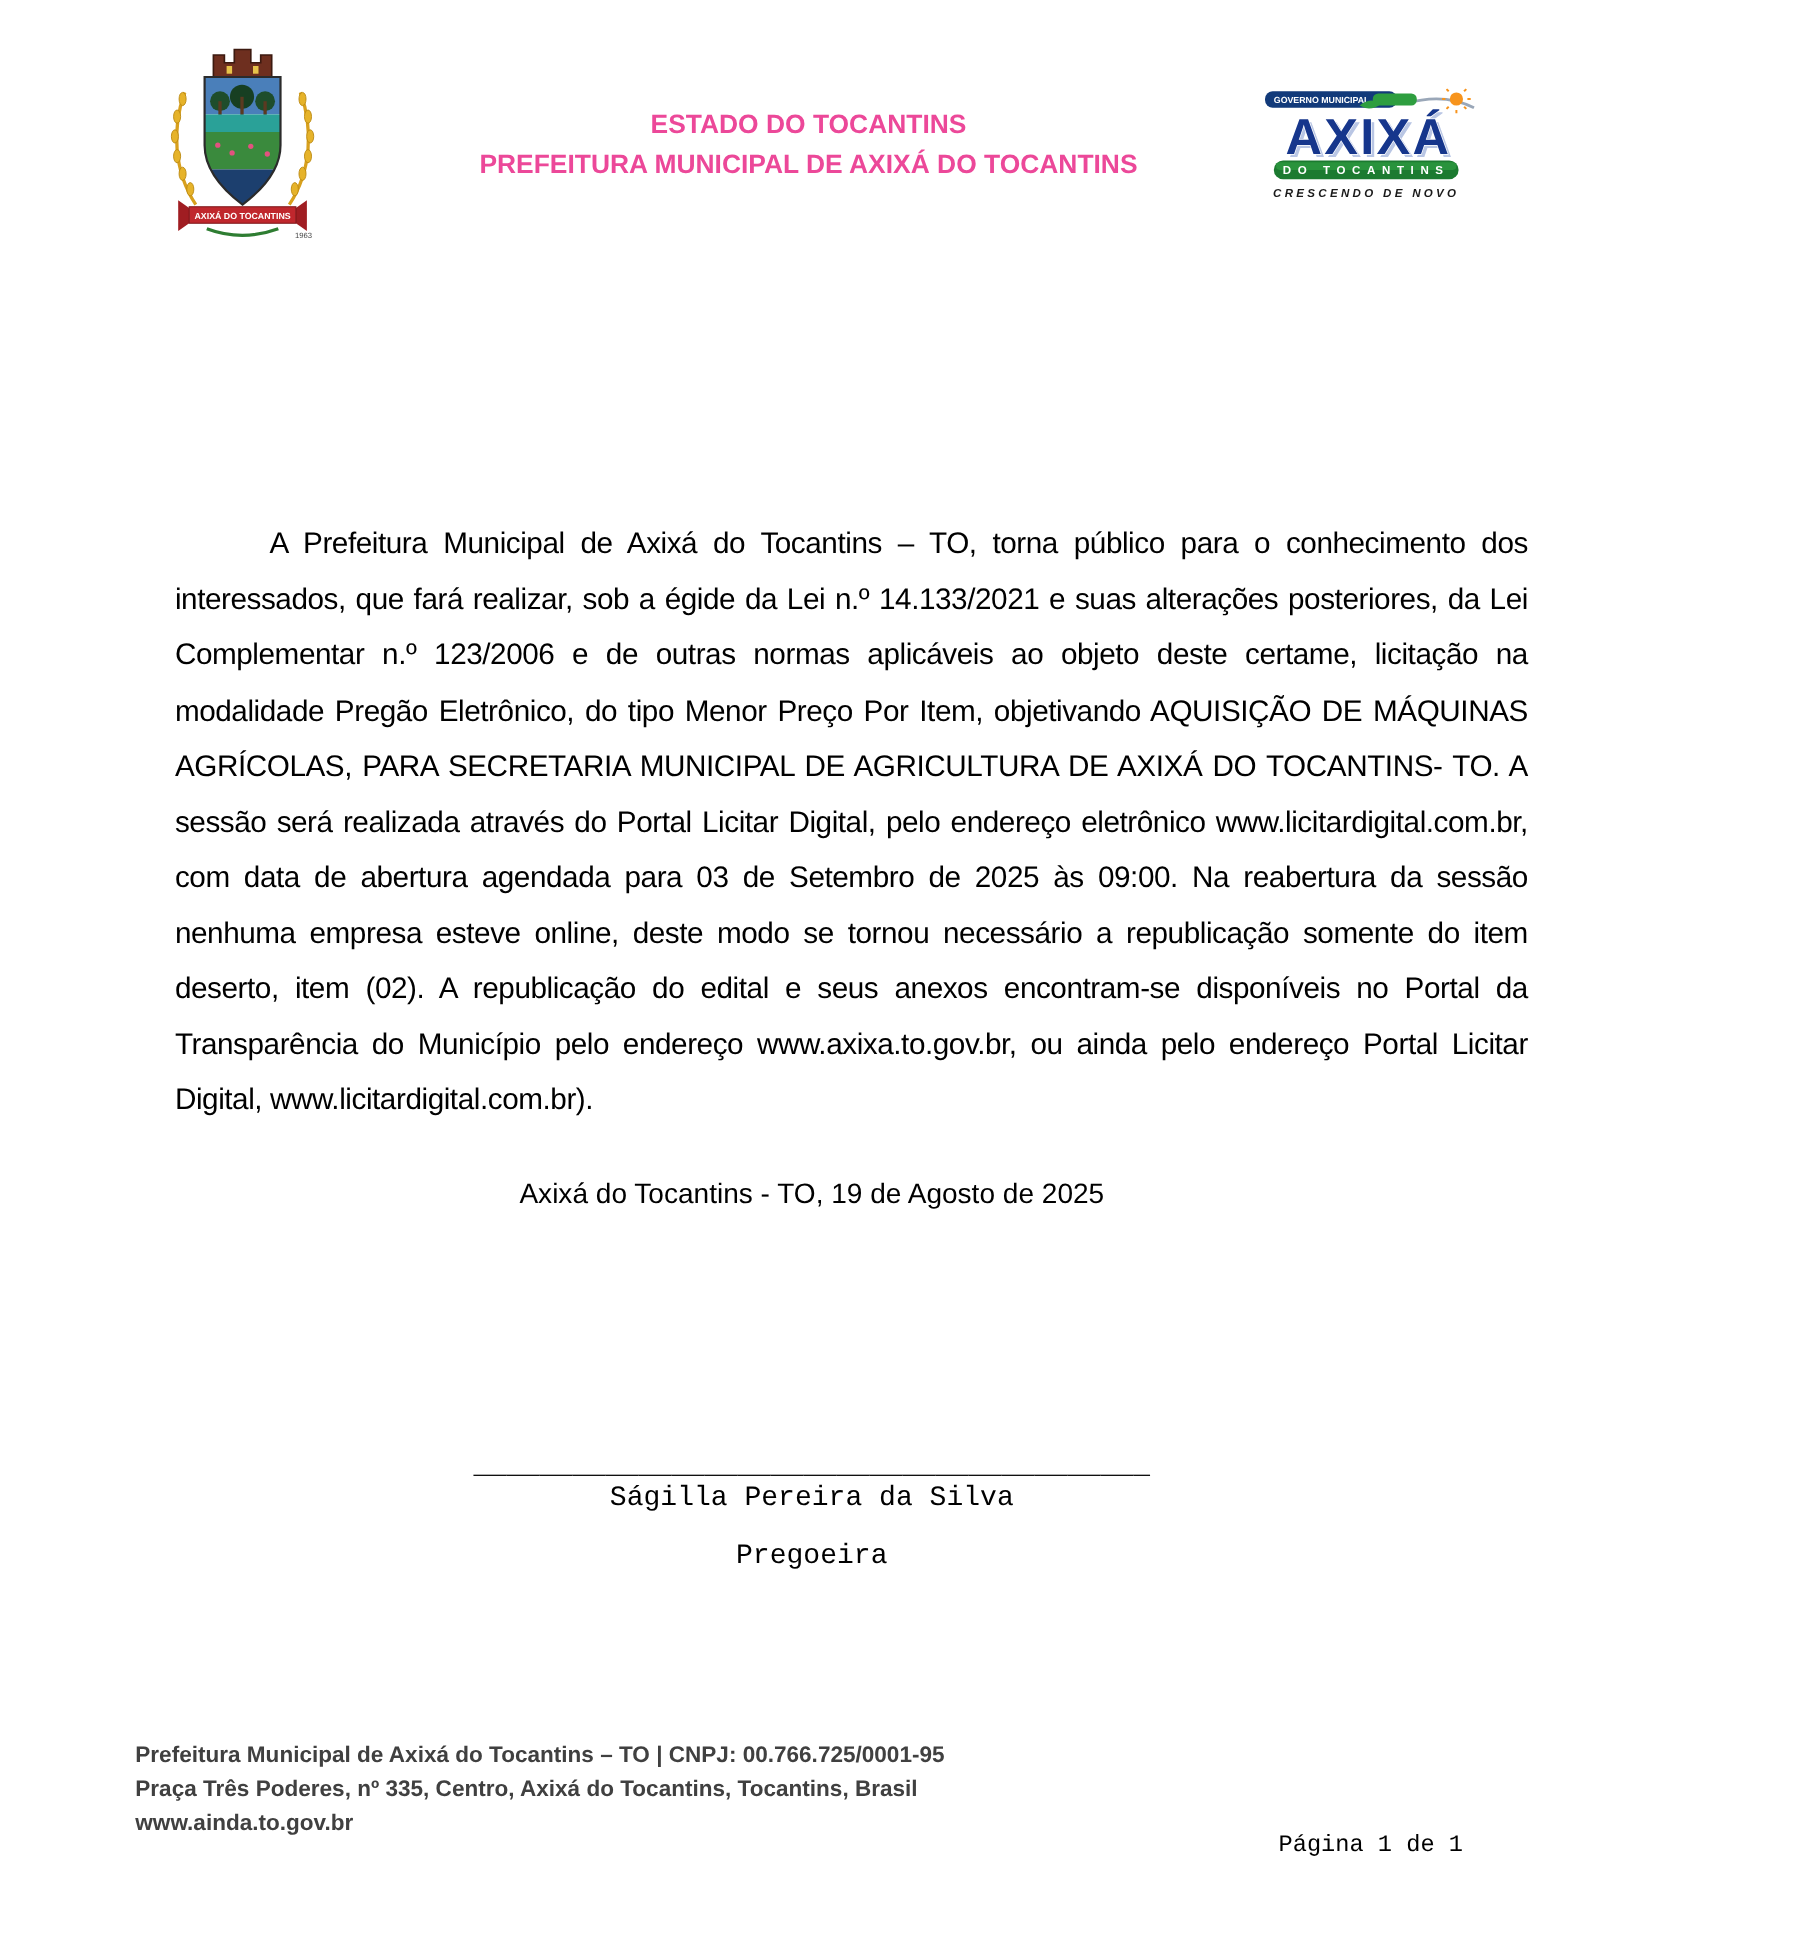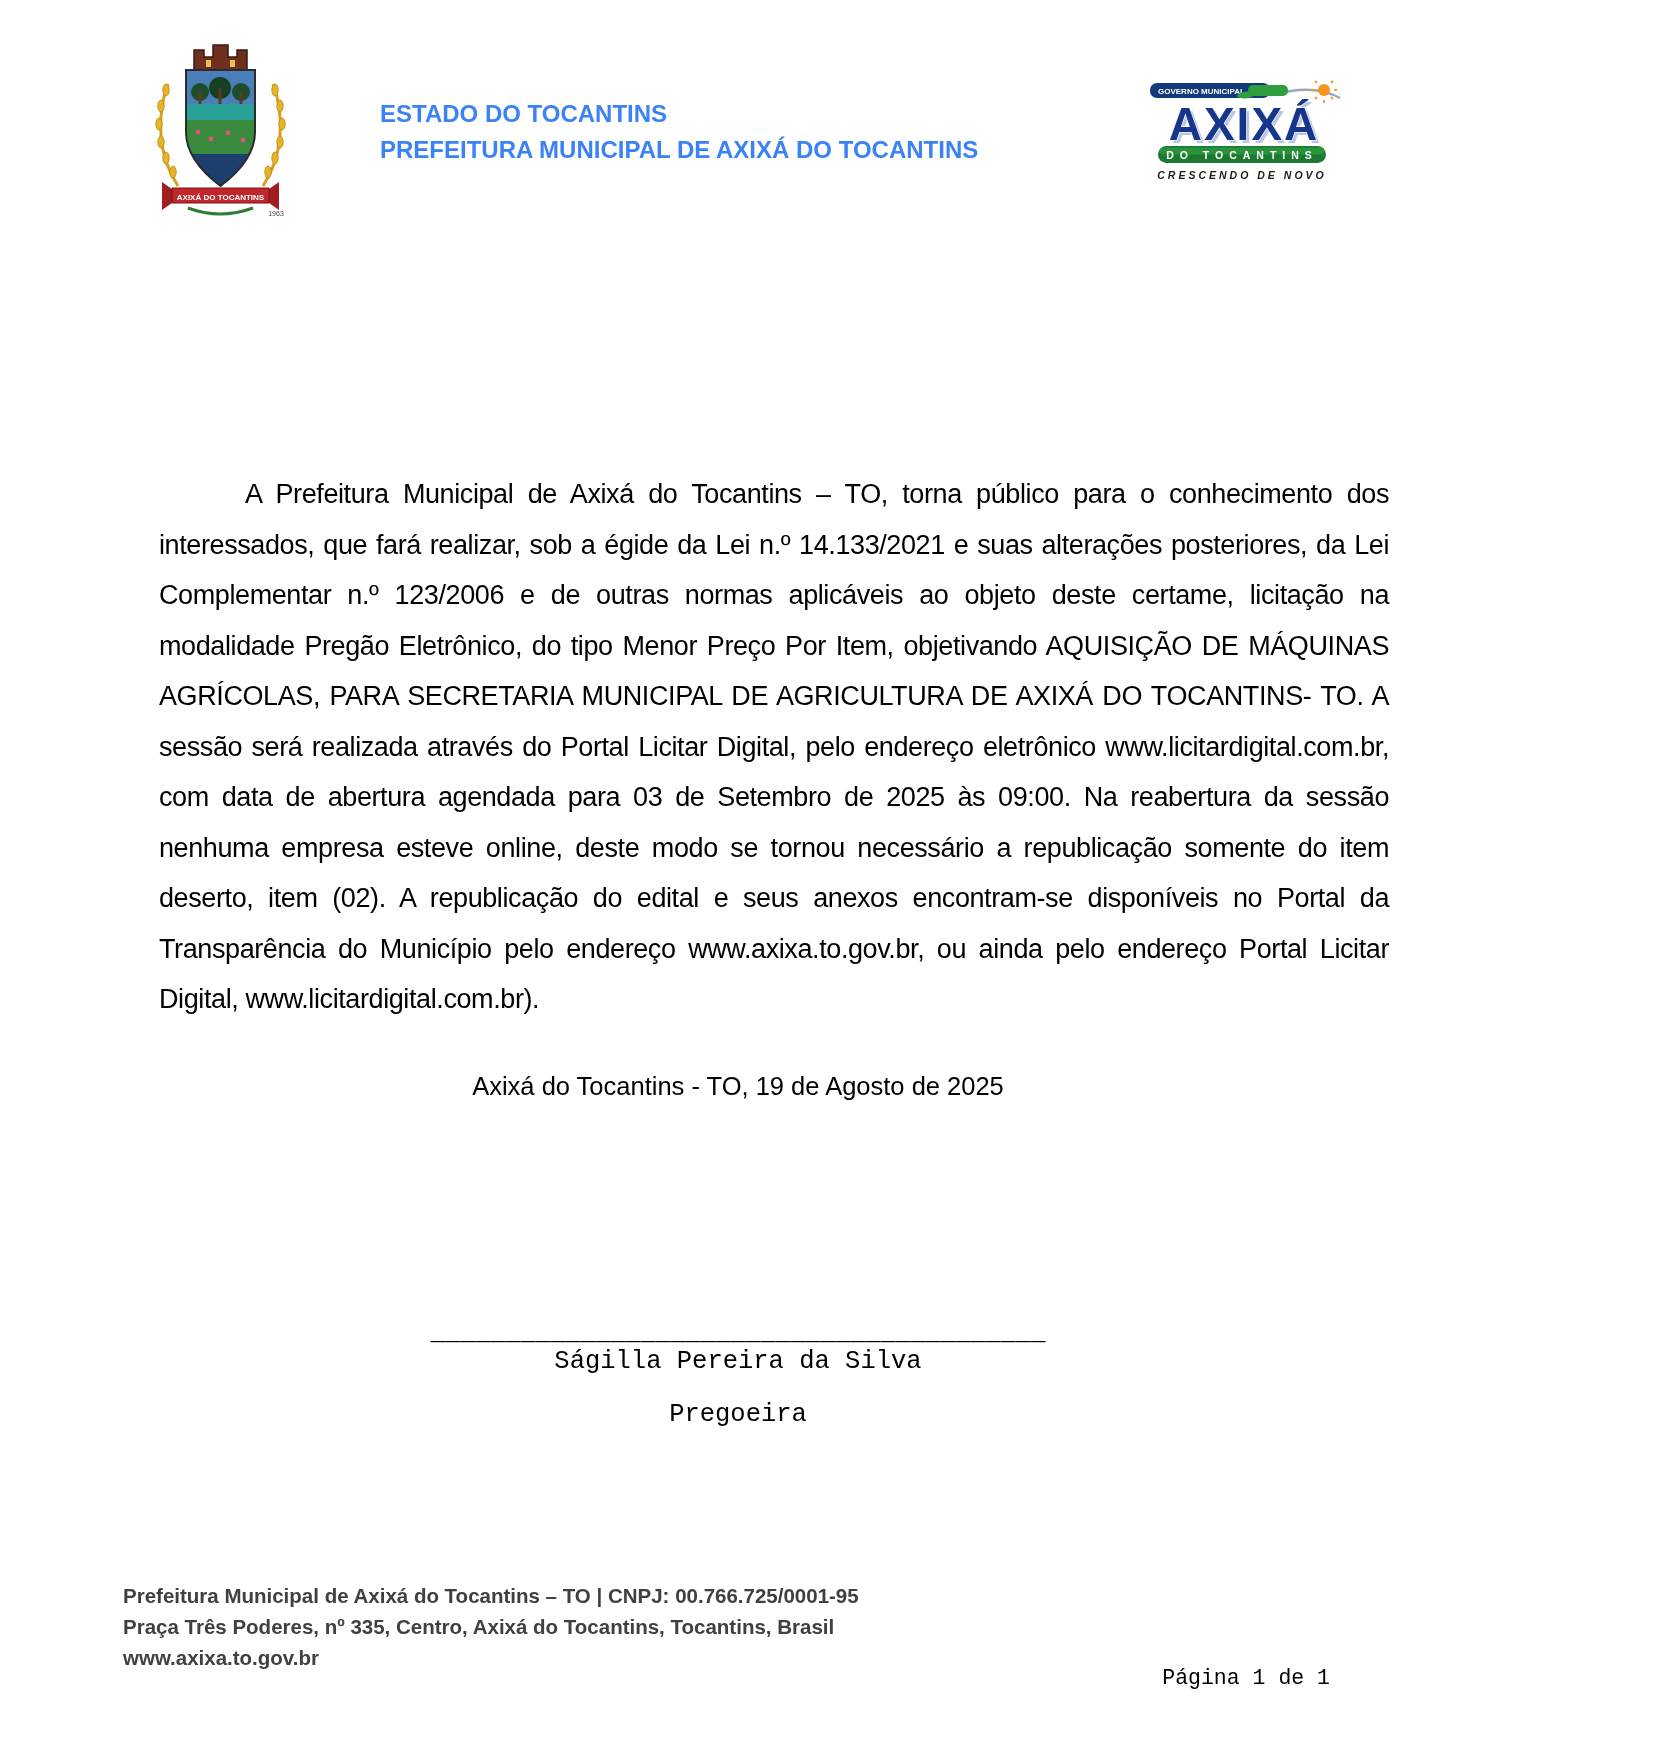--- a/index.html
+++ b/index.html
@@ -9,21 +9,21 @@
     height:1763px;
     background:#ffffff;
     font-family:"Liberation Sans", sans-serif;
     color:#000;
     overflow:hidden;
   }
   
   .crest{position:absolute;left:148px;top:40px;width:145px;height:178px;}
   .header-text{
     position:absolute;left:380px;top:96px;width:710px;
-    color:#3b82f6;font-weight:bold;
+    text-align:center;color:#ec4899;font-weight:bold;
     font-size:24px;line-height:36px;
   }
   .brand-logo{position:absolute;left:1128px;top:80px;width:228px;height:110px;}
   
   .doc-title{
     position:absolute;left:123px;top:266px;width:1230px;
     text-align:center;font-weight:bold;font-size:25px;line-height:52px;color:#000;
   }
   
   .body-par{
@@ -166,18 +166,18 @@
 
   <div class="signature">
     <div class="sig-line">_________________________________________</div>
     <div class="sig-name">Ságilla Pereira da Silva</div>
     <div class="sig-role">Pregoeira</div>
   </div>
 
   <div class="footer">
     <div>Prefeitura Municipal de Axixá do Tocantins – TO | CNPJ: 00.766.725/0001-95</div>
     <div>Praça Três Poderes, nº 335, Centro, Axixá do Tocantins, Tocantins, Brasil</div>
-    <div>www.axixa.to.gov.br</div>
+    <div>www.ainda.to.gov.br</div>
   </div>
 
   <div class="page-number">Página 1 de 1</div>
 
 </div>
 
 </body></html>

